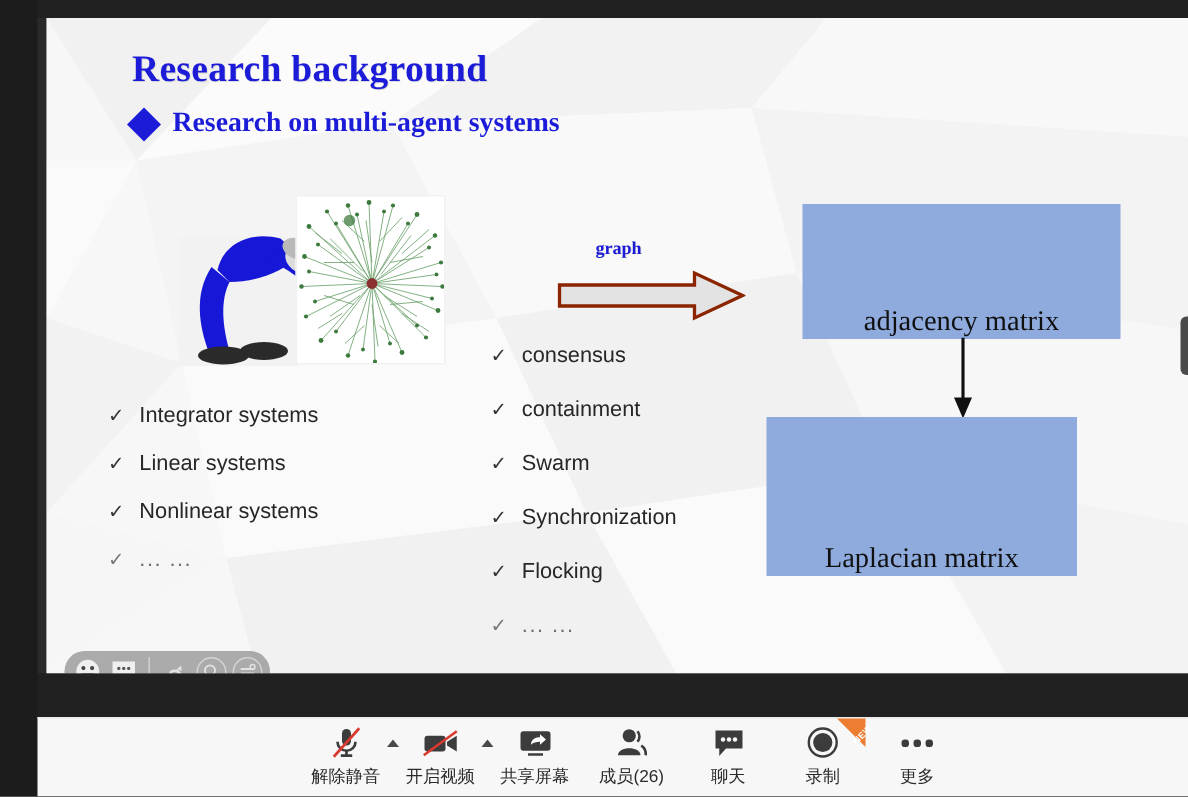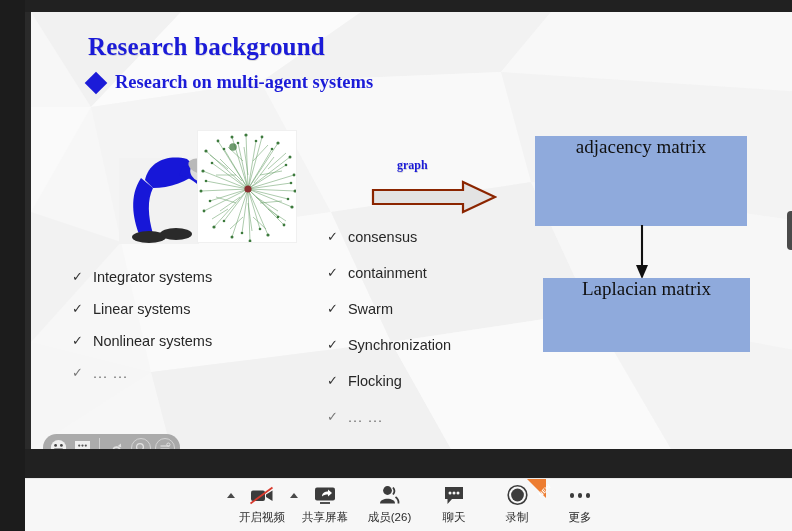--- a/index.html
+++ b/index.html
@@ -90,26 +90,26 @@
     font-family: "Liberation Serif", serif;
     font-weight: bold; font-size: 12px; color: #1b1bd8;
     text-shadow: .5px .5px 0 rgba(0,0,0,.15);
   }
   .arrow-wrap { position: absolute; left: 340px; top: 168px; width: 126px; height: 34px; }
 
   
   .box {
     position: absolute;
     background: #8faadc;
-    display: flex; align-items: flex-start; justify-content: center;
+    display: flex; align-items: flex-end; justify-content: center;
     font-family: "Liberation Serif", serif;
     font-size: 19px; color: #101010;
   }
   #box-adj  { left: 504px; top: 124px; width: 212px; height: 90px; }
-  #box-lap  { left: 512px; top: 266px; width: 207px; height: 74px; }
+  #box-lap  { left: 480px; top: 266px; width: 207px; height: 106px; }
   .vert-arrow { position: absolute; left: 600px; top: 213px; width: 22px; height: 56px; }
 
   
   .float-tools {
     position: absolute; left: 12px; top: 422px;
     height: 27px; display: flex; align-items: center;
     background: rgba(110,110,110,.55);
     border-radius: 14px; padding: 0 5px; gap: 4px;
   }
   .ft-btn {
@@ -407,20 +407,32 @@
 
   <div class="next-tab">
     <span>›</span>
   </div>
 
   <div class="dark-band"></div>
 
   <div class="zoombar">
     <div class="tb-inner">
 
+      <div class="tb-item">
+        <div class="tb-icon">
+          <svg width="22" height="23" viewBox="0 0 22 23">
+            <rect x="8" y="2" width="6" height="11" rx="3" fill="#3c3c3c"></rect>
+            <path d="M5 10.5 A6 6 0 0 0 17 10.5" fill="none" stroke="#3c3c3c" stroke-width="1.8"></path>
+            <line x1="11" y1="16.5" x2="11" y2="19.5" stroke="#3c3c3c" stroke-width="1.8"></line>
+            <line x1="7.2" y1="19.8" x2="14.8" y2="19.8" stroke="#3c3c3c" stroke-width="1.8"></line>
+            <line x1="2.5" y1="20.5" x2="19.5" y2="1.5" stroke="#d83a2e" stroke-width="1.8"></line>
+          </svg>
+        </div>
+        <div class="tb-label">解除静音</div>
+      </div>
       <div class="caret"></div>
 
       <div class="tb-item">
         <div class="tb-icon">
           <svg width="26" height="23" viewBox="0 0 26 23">
             <rect x="2" y="6.5" width="14" height="10.5" rx="2" fill="#3c3c3c"></rect>
             <path d="M17 10.5 L23.5 6.5 L23.5 17 L17 13 Z" fill="#3c3c3c"></path>
             <line x1="1.5" y1="19.5" x2="23.5" y2="3.5" stroke="#d83a2e" stroke-width="1.8"></line>
           </svg>
         </div>

